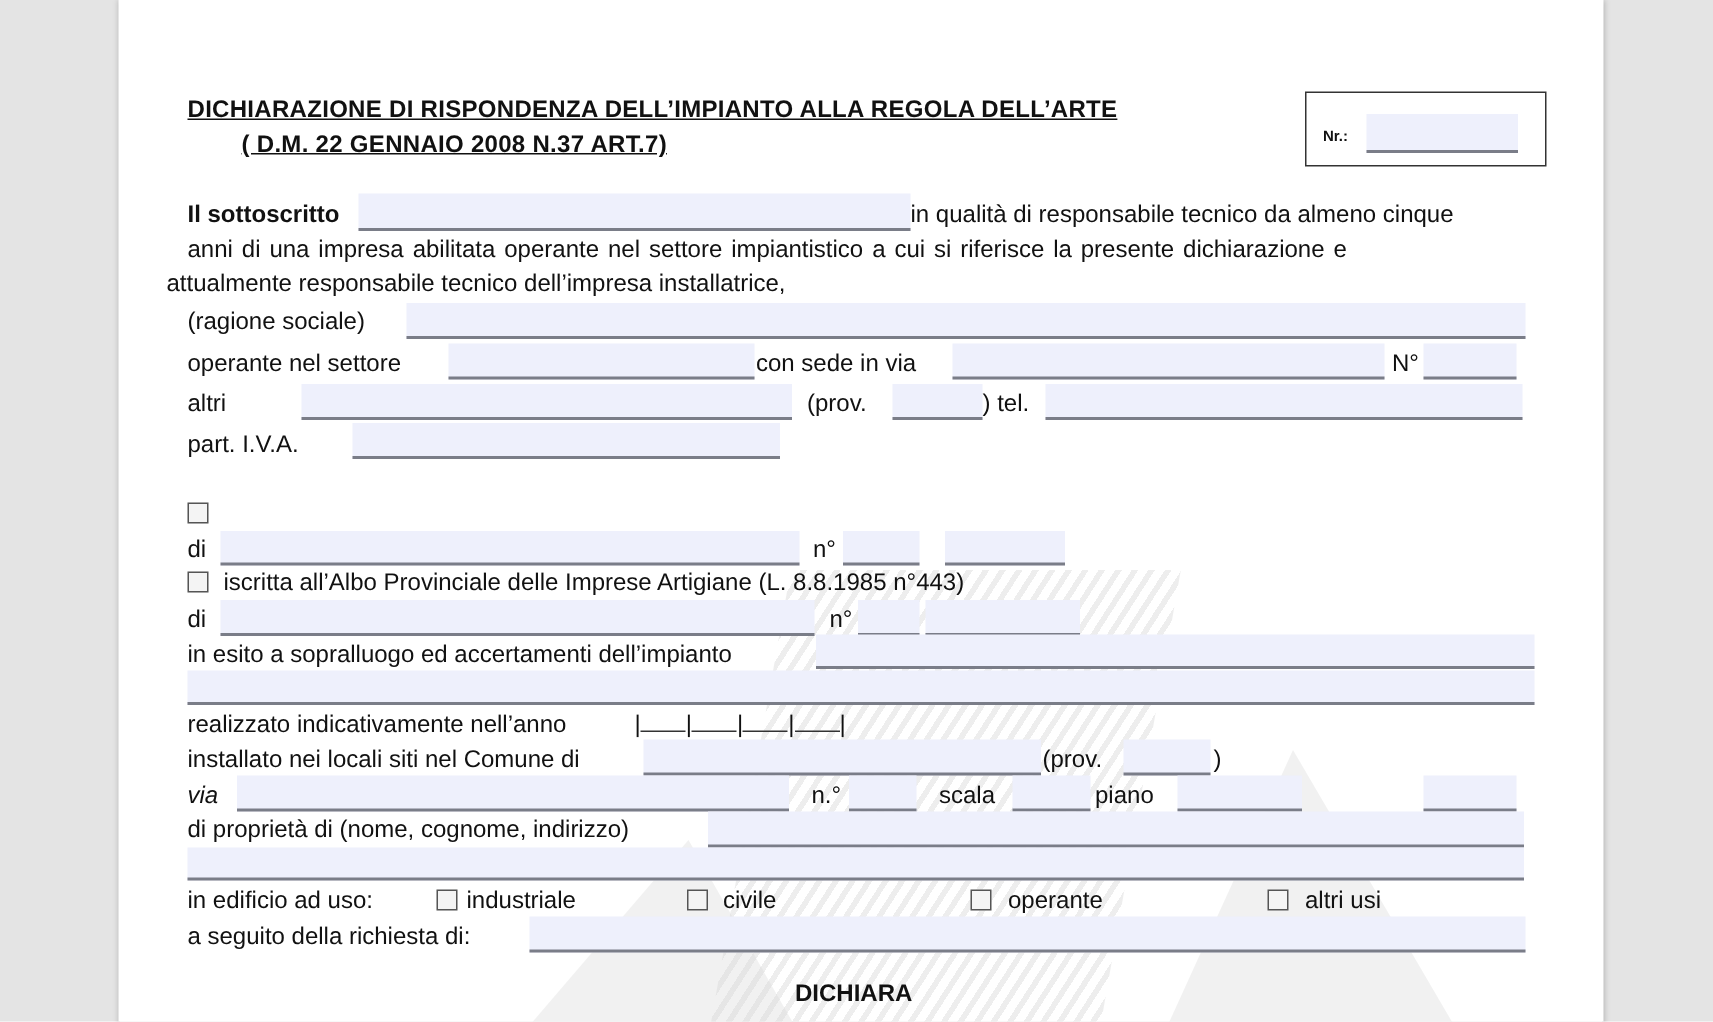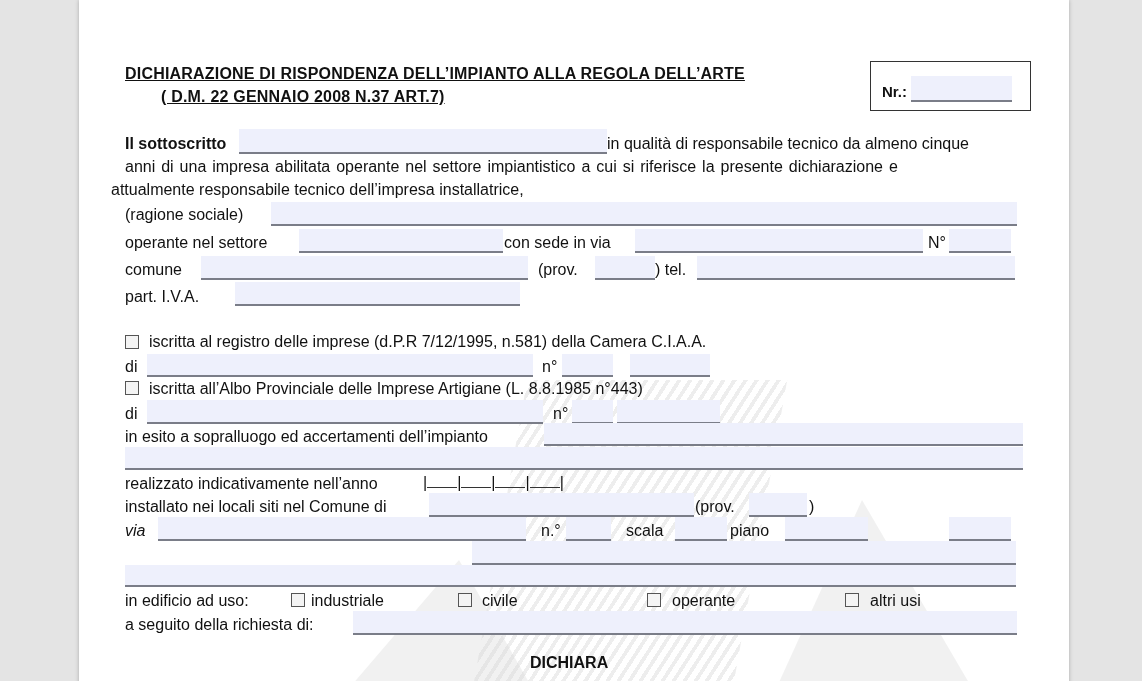--- a/index.html
+++ b/index.html
@@ -47,51 +47,50 @@
 <div class="page">
 
   <div class="wm" style="left:420px; top:380px; width:260px; height:320px; transform:skewX(-10deg);"></div>
   <div class="wm-tri" style="left:640px; top:500px; width:260px; height:200px; clip-path:polygon(20% 100%, 55% 0%, 100% 100%);"></div>
   <div class="wm-tri" style="left:260px; top:560px; width:200px; height:140px; clip-path:polygon(0% 100%, 60% 0%, 100% 100%);"></div>
 
   <div class="t title" style="left:46px; top:65px;">DICHIARAZIONE DI RISPONDENZA DELL’IMPIANTO ALLA REGOLA DELL’ARTE</div>
   <div class="t title" style="left:46px; top:88px;margin-left:36px;">( D.M. 22 GENNAIO 2008 N.37 ART.7)</div>
 
   <div class="nrbox"></div>
-  <div class="t b" style="left:803px; top:83px; font-size:15px;">Nr.:</div>
+  <div class="t b" style="left:803px; top:83px; font-size:10px;">Nr.:</div>
   <div class="fld" style="left:832px; top:76px; width:101px; height:26px;"></div>
 
   <div class="t" style="left:46px; top:135px;font-weight:bold;">Il sottoscritto</div>
   <div class="fld" style="left:160px; top:129px; width:368px; height:25px;"></div>
   <div class="t" style="left:46px; top:158px; word-spacing:1.5px;">anni di una impresa abilitata operante nel settore impiantistico a cui si riferisce la presente dichiarazione e</div>
   <div class="t" style="left:528px; top:135px;">in qualità di responsabile tecnico da almeno cinque</div>
   <div class="t" style="left:32px; top:181px;">attualmente responsabile tecnico dell’impresa installatrice,</div>
 
   <div class="t" style="left:46px; top:206px;">(ragione sociale)</div>
   <div class="fld" style="left:192px; top:202px; width:746px; height:24px;"></div>
 
   <div class="t" style="left:46px; top:234px;">operante nel settore</div>
   <div class="fld" style="left:220px; top:229px; width:204px; height:24px;"></div>
   <div class="t" style="left:425px; top:234px;">con sede in via</div>
   <div class="fld" style="left:556px; top:229px; width:288px; height:24px;"></div>
   <div class="t" style="left:849px; top:234px;">N°</div>
   <div class="fld" style="left:870px; top:229px; width:62px; height:24px;"></div>
 
-  <div class="t" style="left:46px; top:261px;">comune</div>
+  <div class="t" style="left:46px; top:261px;">altri</div>
   <div class="fld" style="left:122px; top:256px; width:327px; height:24px;"></div>
   <div class="t" style="left:459px; top:261px;">(prov.</div>
   <div class="fld" style="left:516px; top:256px; width:60px; height:24px;"></div>
   <div class="t" style="left:576px; top:261px;">) tel.</div>
   <div class="fld" style="left:618px; top:256px; width:318px; height:24px;"></div>
 
   <div class="t" style="left:46px; top:288px;">part. I.V.A.</div>
   <div class="fld" style="left:156px; top:282px; width:285px; height:24px;"></div>
 
   <div class="chk" style="left:46px; top:335px;"></div>
-  <div class="t" style="left:70px; top:333px;">iscritta al registro delle imprese (d.P.R 7/12/1995, n.581) della Camera C.I.A.A.</div>
   <div class="t" style="left:46px; top:358px;">di</div>
   <div class="fld" style="left:68px; top:354px; width:386px; height:23px;"></div>
   <div class="t" style="left:463px; top:358px;">n°</div>
   <div class="fld" style="left:483px; top:354px; width:51px; height:23px;"></div>
   <div class="fld" style="left:551px; top:354px; width:80px; height:23px;"></div>
 
   <div class="chk" style="left:46px; top:381px;"></div>
   <div class="t" style="left:70px; top:380px;">iscritta all’Albo Provinciale delle Imprese Artigiane (L. 8.8.1985 n°443)</div>
   <div class="t" style="left:46px; top:405px;">di</div>
   <div class="fld" style="left:68px; top:400px; width:396px; height:24px;"></div>
@@ -116,20 +115,21 @@
   <div class="fld" style="left:79px; top:517px; width:368px; height:24px;"></div>
   <div class="t" style="left:462px; top:522px;">n.°</div>
   <div class="fld" style="left:487px; top:517px; width:45px; height:24px;"></div>
   <div class="t" style="left:547px; top:522px;">scala</div>
   <div class="fld" style="left:596px; top:517px; width:52px; height:24px;"></div>
   <div class="t" style="left:651px; top:522px;">piano</div>
   <div class="fld" style="left:706px; top:517px; width:83px; height:24px;"></div>
   <div class="t" style="left:804px; top:522px;margin-top:20px;">interno</div>
   <div class="fld" style="left:870px; top:517px; width:62px; height:24px;"></div>
 
+  <div class="t" style="left:46px; top:545px;">di proprietà di (nome, cognome, indirizzo)</div>
   <div class="fld" style="left:393px; top:541px; width:544px; height:24px;"></div>
   <div class="fld" style="left:46px; top:565px; width:891px; height:22px;"></div>
 
   <div class="t" style="left:46px; top:592px;">in edificio ad uso:</div>
   <div class="chk" style="left:212px; top:593px;"></div>
   <div class="t" style="left:232px; top:592px;">industriale</div>
   <div class="chk" style="left:379px; top:593px;"></div>
   <div class="t" style="left:403px; top:592px;">civile</div>
   <div class="chk" style="left:568px; top:593px;"></div>
   <div class="t" style="left:593px; top:592px;">operante</div>

